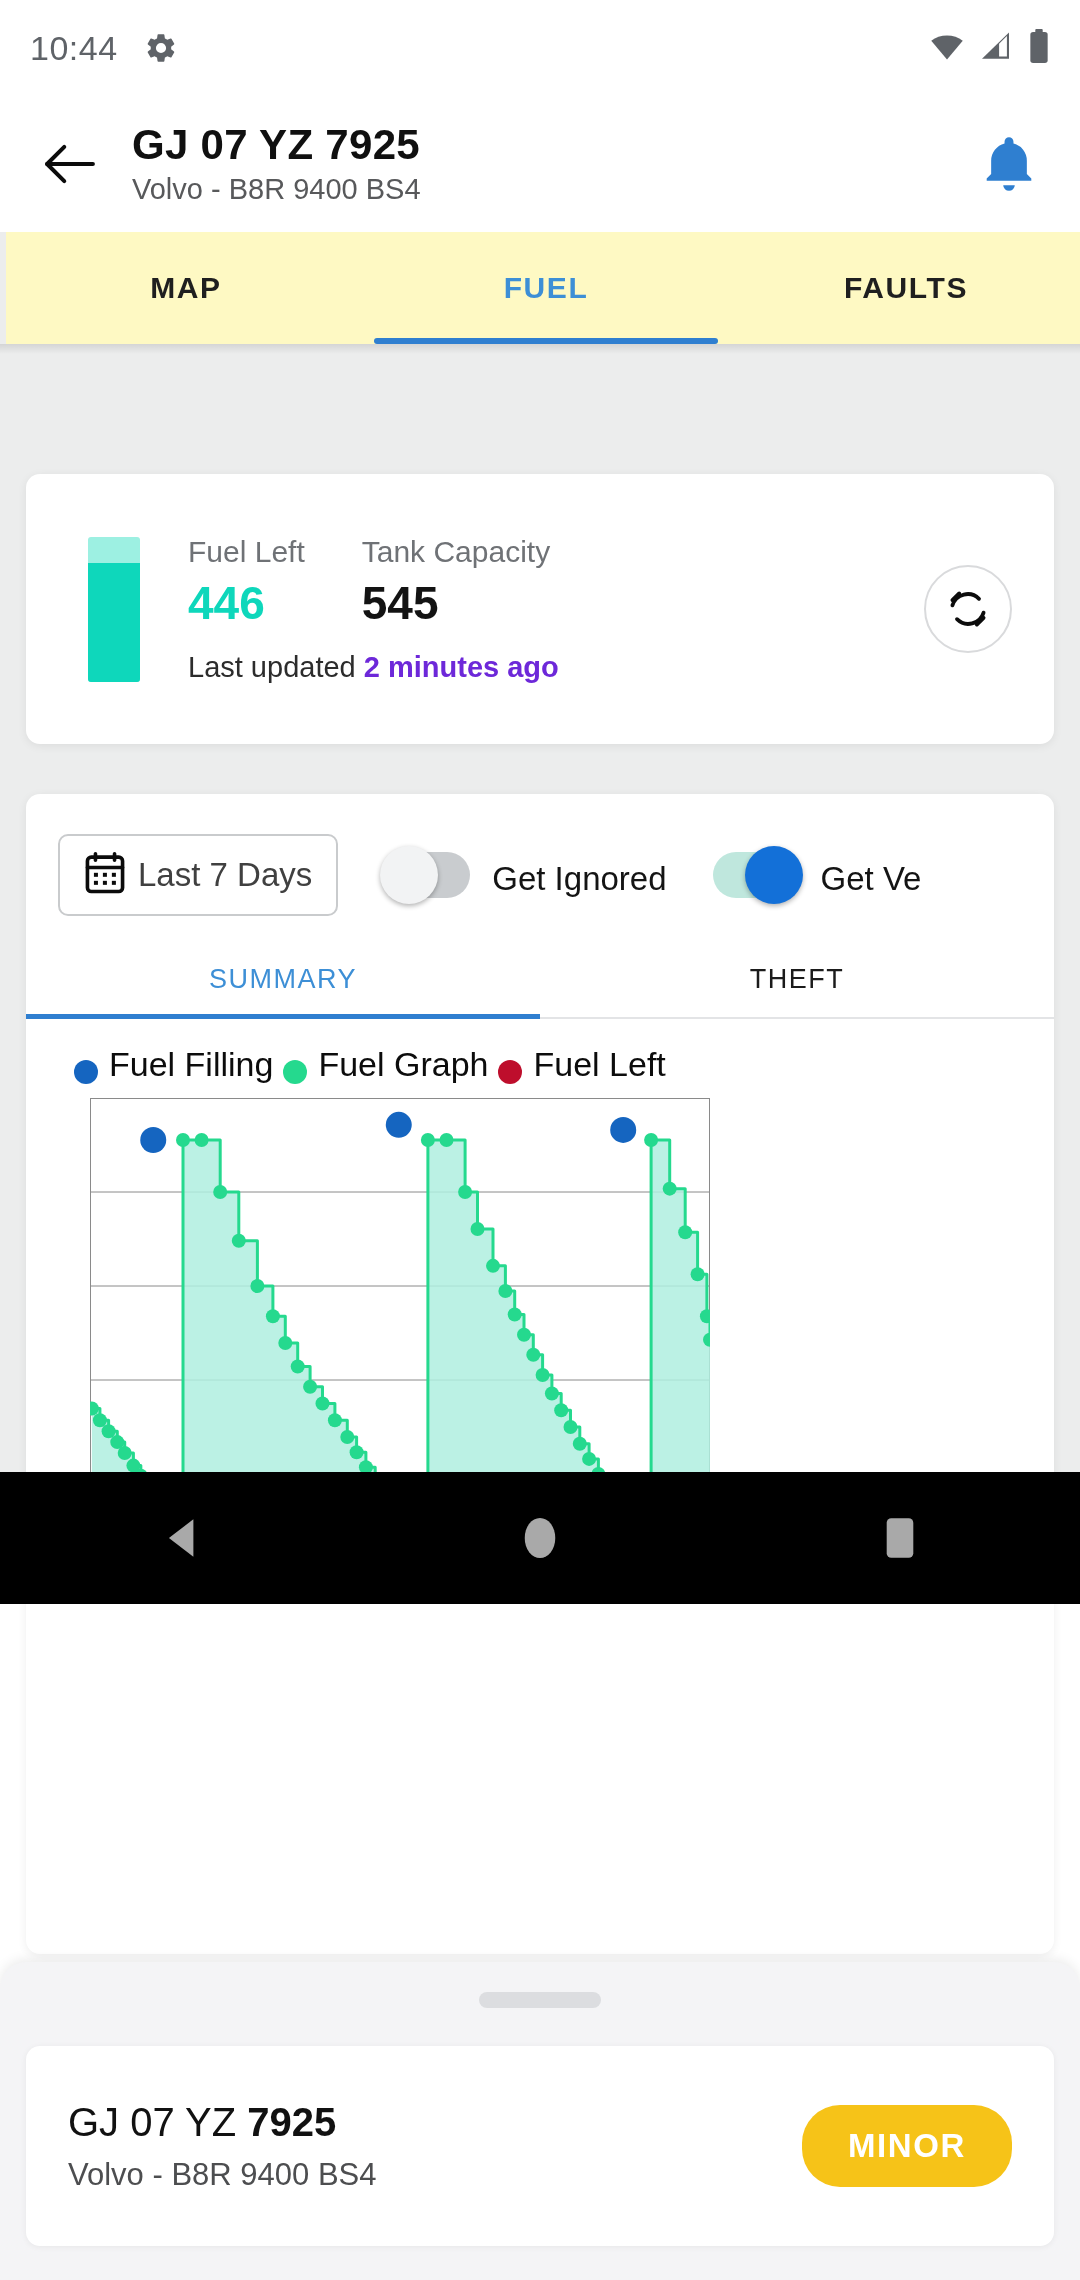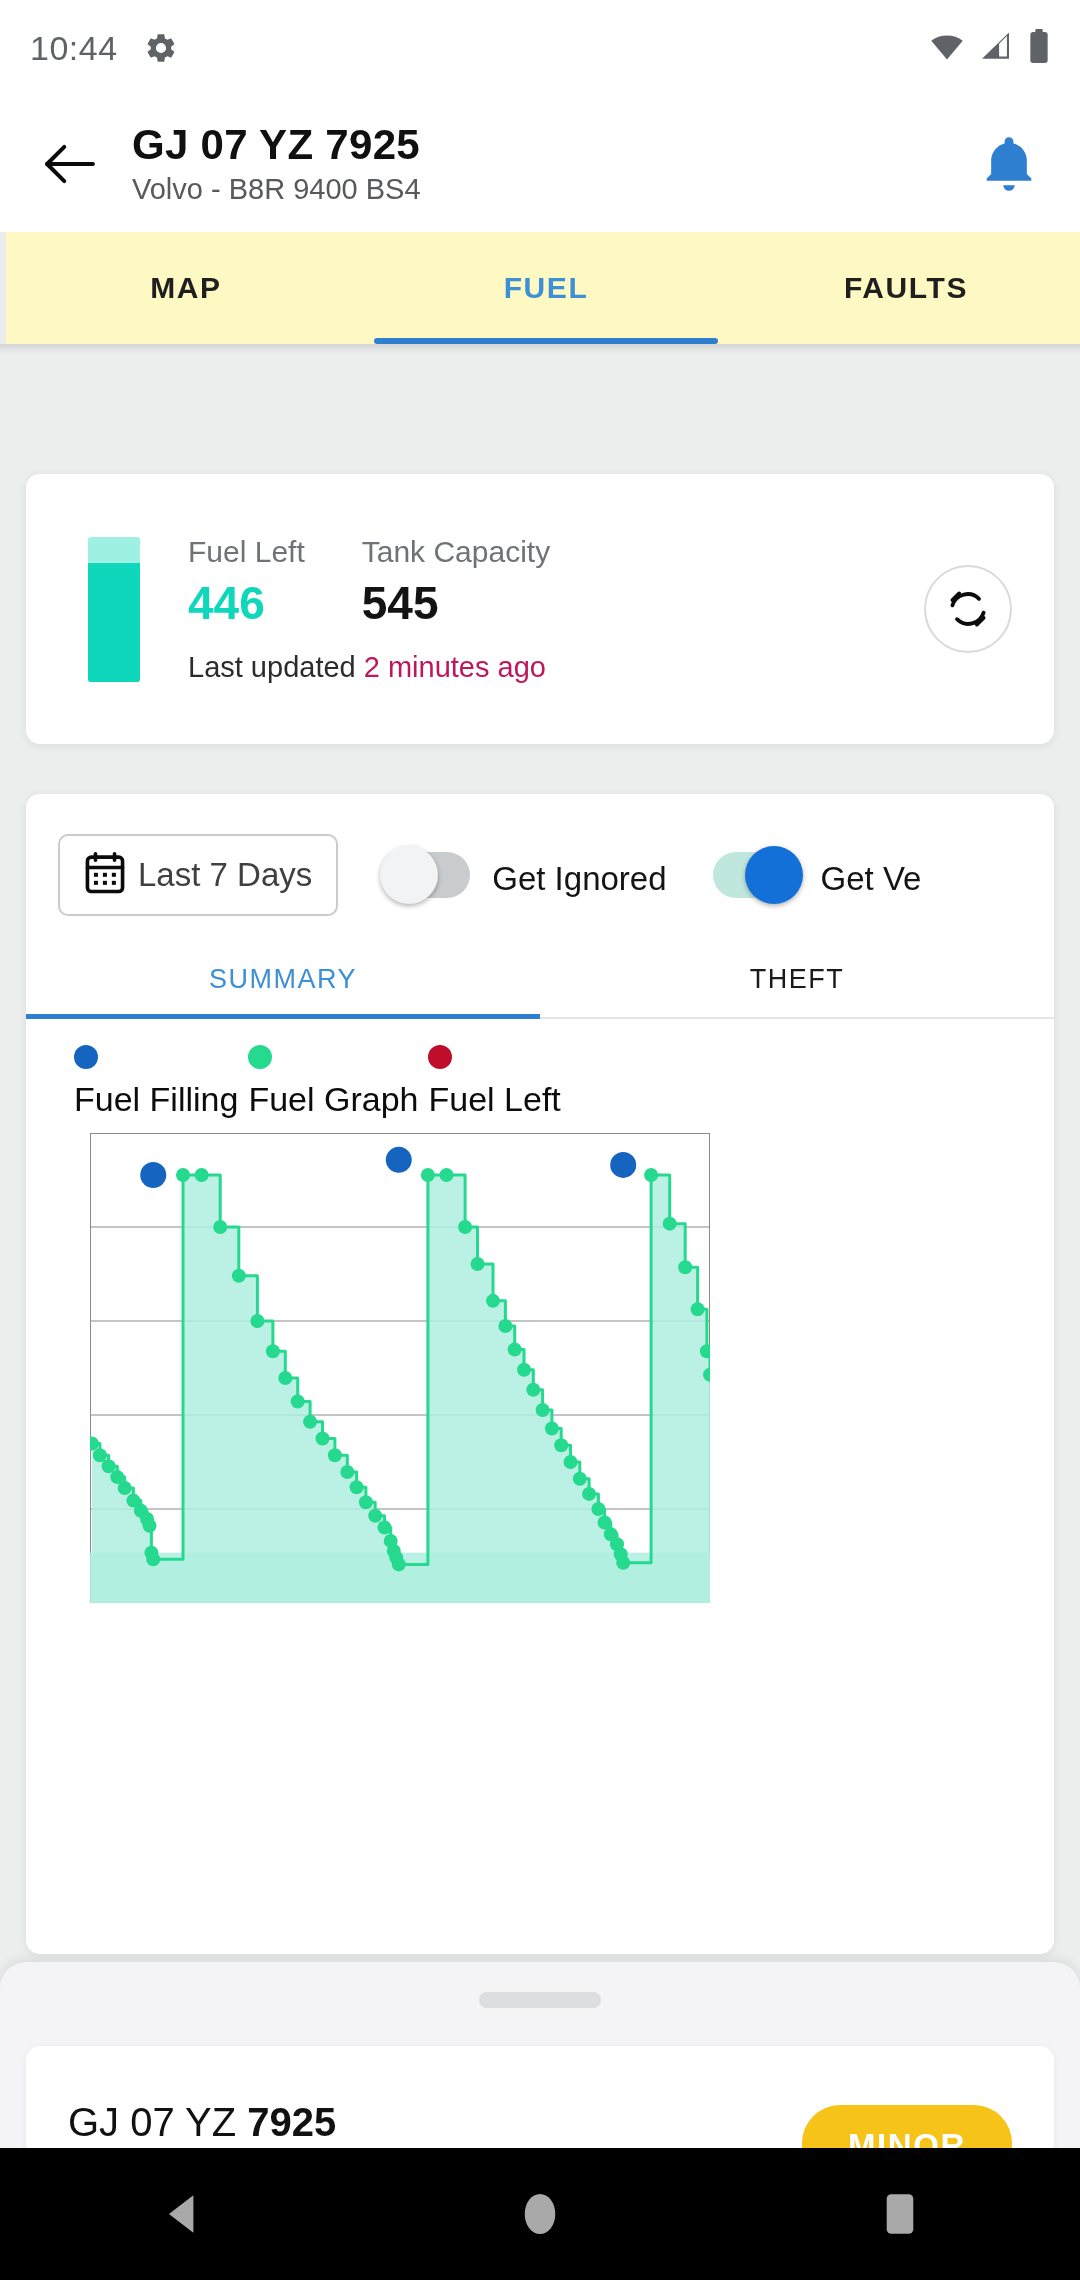--- a/index.html
+++ b/index.html
@@ -2,21 +2,21 @@
 <html><head>
 <meta charset="utf-8">
 <style>
   * { box-sizing: border-box; margin: 0; padding: 0; }
   html, body {
     width: 1080px; height: 2280px;
     font-family: "Liberation Sans", sans-serif;
     background: #ffffff;
     overflow: hidden;
   }
-  #screen { position: relative; width: 1080px; height: 2280px; background: #eceded; }
+  #screen { position: relative; width: 1080px; height: 1604px; background: #eceded; }
 
   
   .statusbar {
     position: absolute; top: 0; left: 0; width: 1080px; height: 96px;
     background: #ffffff; display: flex; align-items: center;
     padding: 0 30px;
   }
   .sb-time { font-size: 34px; color: #5f6368; letter-spacing: .5px; }
   .sb-gear { margin-left: 26px; display: flex; align-items: center; }
   .sb-right { margin-left: auto; display: flex; align-items: center; gap: 14px; }
@@ -67,21 +67,21 @@
   .fuel-bar-fill { width: 100%; height: 82%; background: #0ed7bb; }
   .fuel-stats { margin-left: 48px; }
   .stat-row { display: flex; align-items: flex-start; }
   .stat-col { display: flex; flex-direction: column; }
   .stat-col.cap { margin-left: 57px; }
   .stat-label { font-size: 30px; color: #6f7276; line-height: 1.2; }
   .stat-value { font-size: 46px; font-weight: 700; margin-top: 8px; line-height: 1.1; }
   .stat-value.teal { color: #0ed7bb; }
   .stat-value.dark { color: #131313; }
   .updated { margin-top: 22px; font-size: 29px; color: #2c2c2c; }
-  .updated b { font-weight: 400; color: #be185d; }
+  .updated b { font-weight: 700; color: #6d28d9; }
   .refresh-btn {
     margin-left: auto; width: 88px; height: 88px; border-radius: 50%;
     border: 2px solid #d9dadc; display: flex; align-items: center; justify-content: center;
     flex-shrink: 0;
   }
 
   
   #graphCard { top: 794px; left: 26px; width: 1028px; height: 1160px; overflow: hidden; }
   .filter-row { display: flex; align-items: center; padding: 40px 0 0 32px; }
   .date-btn {
@@ -106,21 +106,21 @@
     flex: 1; text-align: center; font-size: 27px; letter-spacing: 1.5px;
     color: #1b1b1b; padding: 14px 0 22px; position: relative;
   }
   .subtab.active { color: #3d8fd6; }
   .subtab.active::after {
     content: ""; position: absolute; bottom: -2px; left: 0; right: 0; height: 5px; background: #2f7fd0;
   }
 
   
   .legend { display: flex; align-items: center; gap: 10px; padding: 26px 0 8px 48px; }
-  .legend-item { display: flex; align-items: flex-start; gap: 11px; flex-direction: column; }
+  .legend-item { display: flex; align-items: flex-end; gap: 11px; }
   .legend-dot { width: 24px; height: 24px; border-radius: 50%; }
   .legend-text { font-size: 34px; color: #0c0c0c; }
 
   
   .chart-wrap { position: relative; margin: 6px 0 0 64px; width: 620px; height: 470px; }
   .chart-wrap svg { display: block; }
 
   
   .sheet {
     position: absolute; left: 0; top: 1962px; width: 1080px; height: 318px;

